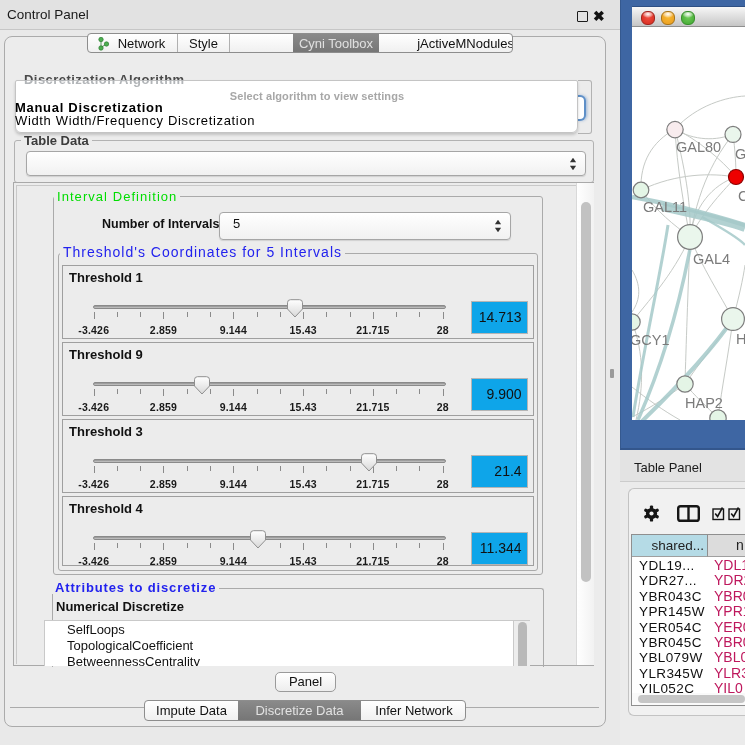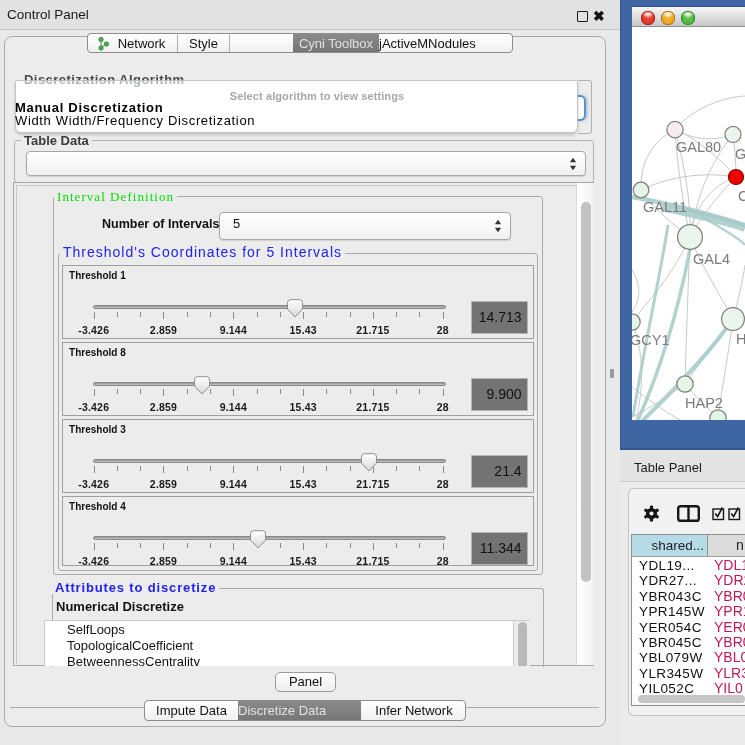--- a/index.html
+++ b/index.html
@@ -7,24 +7,24 @@
        font-family:"Liberation Sans",sans-serif;background:#e9e9e9;}
   .abs{position:absolute;}
   .groupbox{position:absolute;border:1px solid #b2b2b2;border-radius:3px;}
   .gtitle{position:absolute;background:#ececec;padding:0 3px;font-size:13px;line-height:13px;}
   .combo{position:absolute;border:1px solid #a6a6a6;border-radius:4px;
          background:linear-gradient(#ffffff,#f1f1f1);
          box-shadow:0 1px 1px rgba(0,0,0,0.12);}
   .combo .ctext{position:absolute;left:13px;top:50%;transform:translateY(-64%);font-size:13px;color:#111;letter-spacing:0.5px;}
   .arrows{position:absolute;right:8px;top:50%;transform:translateY(-50%);width:8px;height:13px;}
   .thr{position:absolute;border:1px solid #9f9f9f;background:#ececec;}
-  .thrlabel{position:absolute;left:6.5px;top:4px;font-size:10px;font-weight:bold;color:#111;}
+  .thrlabel{position:absolute;left:6.5px;top:4px;font-size:13px;font-weight:bold;color:#111;}
   .track{position:absolute;height:4px;border-radius:2px;background:linear-gradient(#8f8f8f,#c9c9c9);
          border:1px solid #8a8a8a;box-sizing:border-box;}
-  .vbox{position:absolute;background:#737373;border:1px solid #b5b5b5;
+  .vbox{position:absolute;background:#0ea5e9;border:1px solid #b5b5b5;
         font-size:14px;color:#111;text-align:right;}
   .ticklbl{position:absolute;font-size:10.5px;font-weight:bold;letter-spacing:0.2px;color:#1a1a1a;transform:translateX(-50%);white-space:nowrap;}
 </style>
 </head>
 <body>
 
 <div class="abs" style="left:0;top:0;width:620px;height:29px;background:#e2e2e2;border-bottom:1px solid #c6c6c6;"></div>
 <div class="abs" style="left:7px;top:7px;font-size:13.5px;color:#1a1a1a;">Control Panel</div>
 <div class="abs" style="left:577px;top:11px;width:9px;height:9px;border:1.7px solid #1c1c1c;border-radius:1px;box-sizing:border-box;width:10.5px;height:10.5px;"></div>
 <div class="abs" style="left:593px;top:8px;font-size:14px;font-weight:bold;color:#111;">✖</div>
@@ -45,21 +45,21 @@
   </svg>
 </div>
 
 <div class="abs" style="left:13px;top:182px;width:581px;height:484px;border:1px solid #a9a9a9;background:#ececec;box-sizing:border-box;"></div>
 <div class="abs" style="left:16px;top:185px;width:560px;height:478px;border-left:1px solid #c9c9c9;border-top:1px solid #c9c9c9;"></div>
 
 <div class="abs" style="left:576px;top:183px;width:18px;height:482px;background:linear-gradient(90deg,#ffffff,#f2f2f2);border-left:1px solid #d9d9d9;box-sizing:border-box;"></div>
 <div class="abs" style="left:581px;top:202px;width:10px;height:380px;background:#c2c2c2;border-radius:6px;"></div>
 
 <div class="groupbox" style="left:53px;top:196px;width:488px;height:377px;border-color:#aaaaaa;"></div>
-<div class="gtitle" style="left:54px;top:190px;color:#00dd00;letter-spacing:1.05px;font-family:Liberation Serif, serif;">Interval Definition</div>
+<div class="gtitle" style="left:54px;top:190px;color:#00dd00;letter-spacing:1.05px;">Interval Definition</div>
 
 <div class="abs" style="left:102px;top:217px;font-size:12.5px;font-weight:bold;color:#111;">Number of Intervals</div>
 <div class="combo" style="left:219px;top:212px;width:290px;height:26px;">
   <div class="ctext">5</div>
   <svg class="arrows" viewBox="0 0 9 14">
     <path d="M4.5 0 L8 5 H1 Z" fill="#333"></path>
       <path d="M4.5 14 L8 9 H1 Z" fill="#333"></path>
   </svg>
 </div>
 
@@ -97,21 +97,21 @@
       <defs>
           <linearGradient id="g0" x1="0" y1="0" x2="0" y2="1">
             <stop offset="0" stop-color="#ffffff"></stop>
             <stop offset="1" stop-color="#d8d8d8"></stop>
           </linearGradient>
         </defs>
     </svg>
     <div class="vbox" style="left:408px;top:35px;width:50px;height:31px;line-height:31px;padding-right:5px;">14.713</div>
   </div>
     <div class="thr" style="left:61.6px;top:342px;width:472px;height:74px;box-sizing:border-box;">
-    <div class="thrlabel">Threshold 8</div>
+    <div class="thrlabel">Threshold 9</div>
     <div class="track" style="left:30px;top:39px;width:353px;"></div>
     <div style="position:absolute;left:31.1px;top:46px;width:1px;height:7px;background:#8a8a8a;"></div>
       <div style="position:absolute;left:54.4px;top:46px;width:1px;height:5px;background:#8a8a8a;"></div>
       <div style="position:absolute;left:77.6px;top:46px;width:1px;height:5px;background:#8a8a8a;"></div>
       <div style="position:absolute;left:100.9px;top:46px;width:1px;height:7px;background:#8a8a8a;"></div>
       <div style="position:absolute;left:124.2px;top:46px;width:1px;height:5px;background:#8a8a8a;"></div>
       <div style="position:absolute;left:147.5px;top:46px;width:1px;height:5px;background:#8a8a8a;"></div>
       <div style="position:absolute;left:170.7px;top:46px;width:1px;height:7px;background:#8a8a8a;"></div>
       <div style="position:absolute;left:194.0px;top:46px;width:1px;height:5px;background:#8a8a8a;"></div>
       <div style="position:absolute;left:217.3px;top:46px;width:1px;height:5px;background:#8a8a8a;"></div>
@@ -225,21 +225,21 @@
 </div>
 
 <div class="abs" style="left:275px;top:672px;width:59px;height:18px;border:1px solid #9a9a9a;border-radius:5px;
      background:linear-gradient(#ffffff,#ededed);text-align:center;font-size:13px;line-height:17px;color:#111;">Panel</div>
 
 <div class="abs" style="left:10px;top:707px;width:589px;height:0;border-top:1px solid #ababab;"></div>
 
 <div class="abs" style="left:144px;top:700px;width:322px;height:21px;border:1px solid #8d8d8d;border-radius:4px;
      background:linear-gradient(#ffffff,#f0f0f0);box-sizing:border-box;overflow:hidden;font-size:13px;color:#111;">
   <div style="position:absolute;left:0;top:0;width:93px;height:21px;line-height:20px;text-align:center;">Impute Data</div>
-  <div style="position:absolute;left:93px;top:0;width:123px;height:21px;line-height:20px;text-align:left;background:linear-gradient(#8a8a8a,#747474);color:#e2e2e2;">Discretize Data</div>
+  <div style="position:absolute;left:93px;top:0;width:123px;height:21px;line-height:20px;text-align:center;background:linear-gradient(#8a8a8a,#747474);color:#e2e2e2;">Discretize Data</div>
   <div style="position:absolute;left:216px;top:0;width:106px;height:21px;line-height:20px;text-align:center;">Infer Network</div>
 </div>
 
 <div class="abs" style="left:15px;top:80px;width:563px;height:53px;background:rgba(255,255,255,0.96);
      border:1px solid #c4c4c4;border-radius:2px 2px 6px 6px;box-shadow:0 2px 3px rgba(0,0,0,0.18);box-sizing:border-box;">
   <div style="position:absolute;left:0;top:9px;width:602px;text-align:center;font-size:11px;font-weight:bold;color:#a7a7a7;letter-spacing:0.1px;">Select algorithm to view settings</div>
   <div style="position:absolute;left:-1px;top:19px;font-size:13px;font-weight:bold;color:#000;letter-spacing:0.7px;">Manual Discretization</div>
   <div style="position:absolute;left:-1px;top:32px;font-size:13px;color:#000;letter-spacing:0.65px;">Width Width/Frequency Discretization</div>
 </div>
 
@@ -251,21 +251,21 @@
 </div>
 
 <div class="abs" style="left:87px;top:33px;width:426px;height:20px;border:1px solid #8d8d8d;border-radius:4px;
      background:linear-gradient(#ffffff,#f0f0f0);box-sizing:border-box;overflow:hidden;font-size:13px;color:#111;">
   <div style="position:absolute;left:0;top:0;width:89px;height:20px;line-height:19px;text-align:center;padding-left:18px;box-sizing:border-box;">Network</div>
   <div style="position:absolute;left:89px;top:0;width:1px;height:20px;background:#b0b0b0;"></div>
   <div style="position:absolute;left:90px;top:0;width:51px;height:20px;line-height:19px;text-align:center;">Style</div>
   <div style="position:absolute;left:141px;top:0;width:1px;height:20px;background:#b0b0b0;"></div>
   <div style="position:absolute;left:142px;top:0;width:63px;height:20px;line-height:19px;text-align:center;margin-top:24px;">Select</div>
   <div style="position:absolute;left:205px;top:0;width:86px;height:20px;line-height:19px;text-align:center;background:linear-gradient(#8a8a8a,#747474);color:#e0e0e0;">Cyni Toolbox</div>
-  <div style="position:absolute;left:291px;top:0;width:135px;height:20px;line-height:19px;text-align:left;">jActiveMNodules</div>
+  <div style="position:absolute;left:291px;top:0;width:135px;height:20px;line-height:19px;text-align:right;">jActiveMNodules</div>
   <svg style="position:absolute;left:9px;top:3px;" width="13" height="14" viewBox="0 0 13 14">
     <circle cx="4" cy="2.5" r="2.2" fill="#4caf50" stroke="#2e7d32" stroke-width="0.7"></circle>
     <circle cx="4" cy="11" r="2.2" fill="#4caf50" stroke="#2e7d32" stroke-width="0.7"></circle>
     <circle cx="9.5" cy="7" r="2.2" fill="#4caf50" stroke="#2e7d32" stroke-width="0.7"></circle>
     <path d="M4 4.5 V9 M4.8 9.8 L8 8" stroke="#2e7d32" stroke-width="0.8" fill="none"></path>
   </svg>
 </div>
 
 <div class="abs" style="left:610px;top:369px;width:4px;height:9px;background:#9a9a9a;border-radius:1px;"></div>
 

